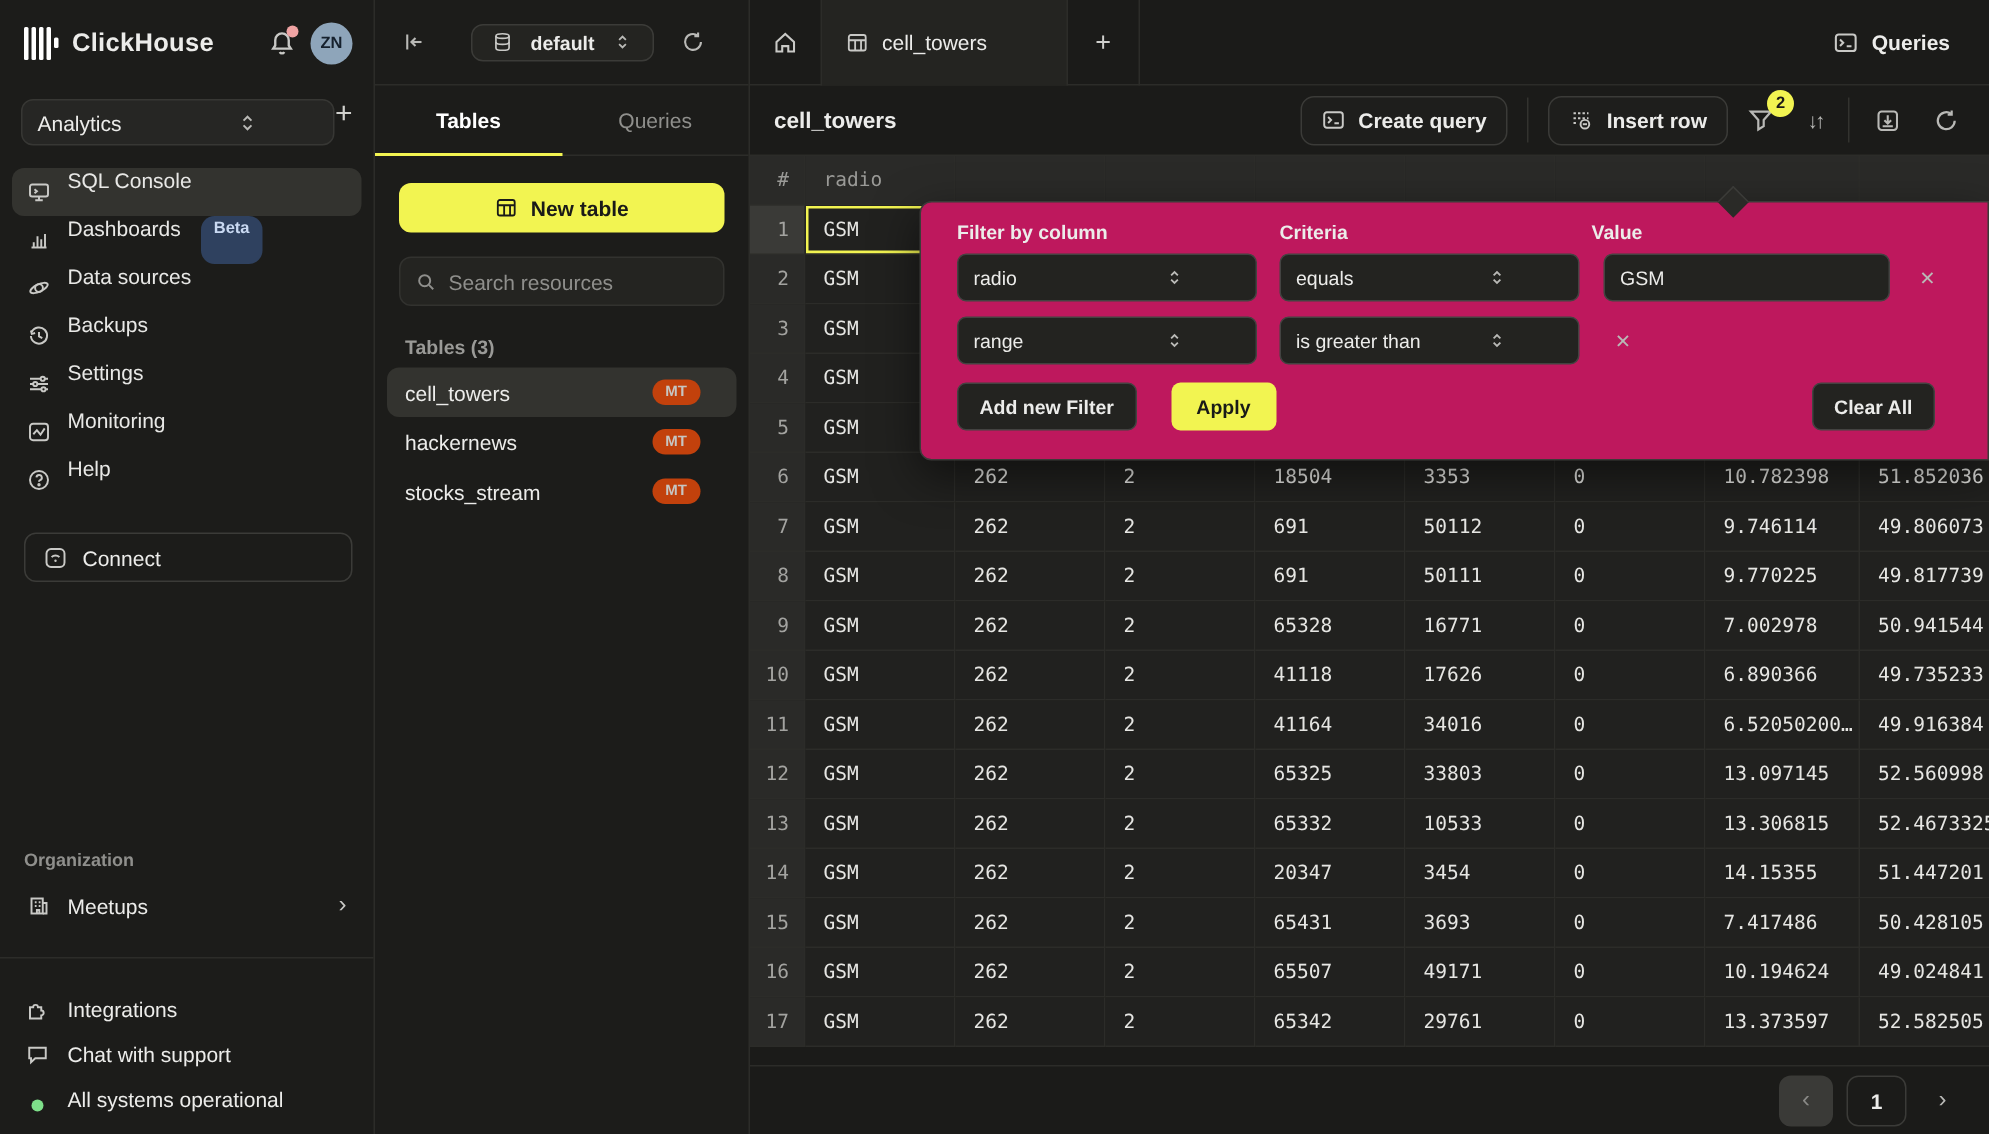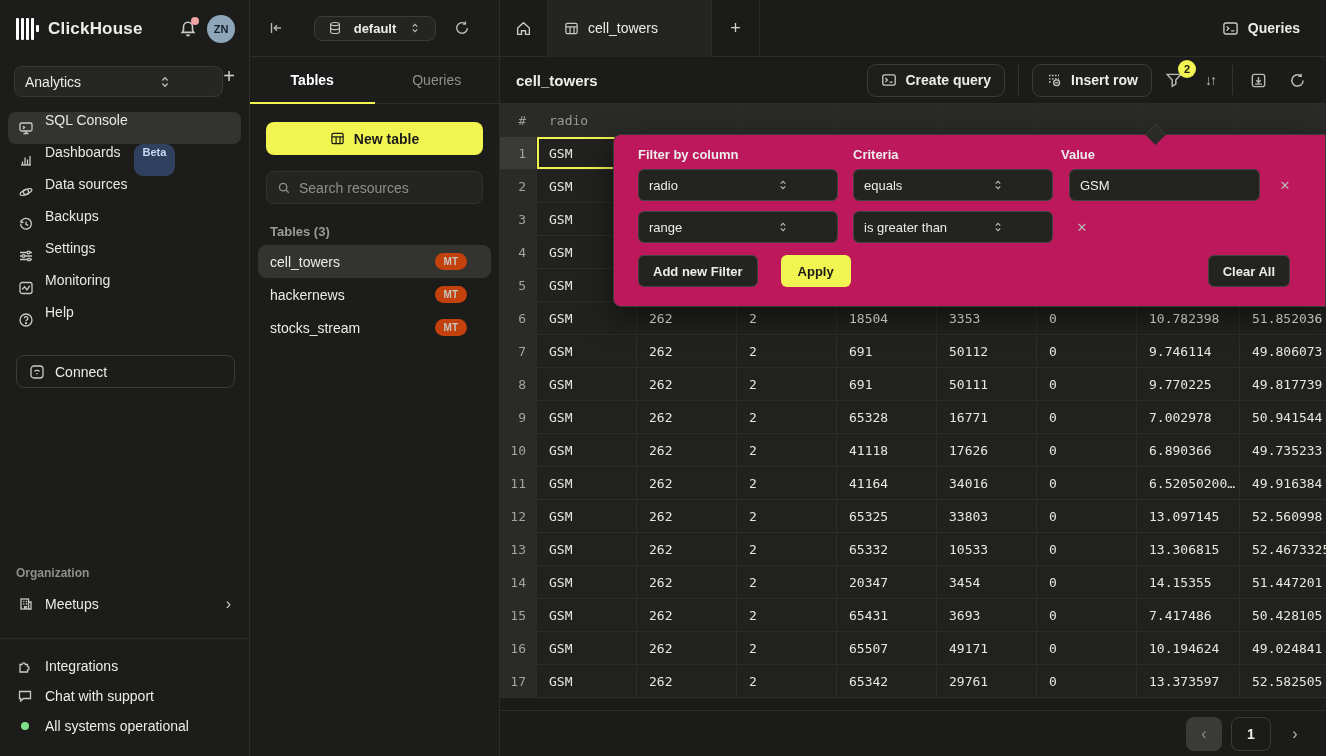--- a/index.html
+++ b/index.html
@@ -33,21 +33,21 @@
   .badge-beta { background:#2F415F; color:#C9D9F2; font-size:11px; font-weight:bold; padding:2px 9px; border-radius:9px; margin-left:2px; }
 
   .connect-btn { margin:19px 14px 0 16px; height:33px; border:1px solid #3B3B38; border-radius:8px; display:flex; align-items:center; gap:10px; padding:0 12px; cursor:pointer; }
   .sb-spacer { flex:1; }
   .org-label { padding:0 16px; font-size:12px; font-weight:bold; color:#8F8F8C; margin-bottom:8px; }
   .org-item { height:32px; margin:0 8px; border-radius:8px; display:flex; align-items:center; gap:11px; padding:0 10px; cursor:pointer; }
   .org-item .grow { flex:1; }
   .chev { color:#C9C9C6; font-size:16px; }
   .sb-divider { border-top:1px solid #2C2C29; margin-top:18px; }
   .sb-footer { padding:12px 0 15px 0; }
-  .sb-footer .f-item { height:30px; display:flex; align-items:center; gap:12px; padding:0 17px; cursor:pointer; }
+  .sb-footer .f-item { height:30px; display:flex; align-items:flex-end; gap:12px; padding:0 17px; cursor:pointer; }
   .status-dot { width:8px; height:8px; border-radius:50%; background:#7EE08A; margin:0 4px; }
 
   
   .explorer { width:250px; flex:none; display:flex; flex-direction:column; border-right:1px solid #2C2C29; background:#1C1C1A; }
   .ex-topbar { height:57px; flex:none; display:flex; align-items:center; padding:0 18px; border-bottom:1px solid #2C2C29; }
   .collapse { color:#B9B9B6; cursor:pointer; }
   .db-select { margin-left:30px; width:122px; height:25px; background:#242421; border:1px solid #3B3B38; border-radius:8px; display:flex; align-items:center; gap:8px; padding:0 10px; cursor:pointer; }
   .db-select span { flex:1; font-size:13px; font-weight:bold; }
   .ex-refresh { margin-left:18px; color:#B9B9B6; cursor:pointer; }
   .ex-tabs { height:47px; flex:none; display:flex; border-bottom:1px solid #2C2C29; }

